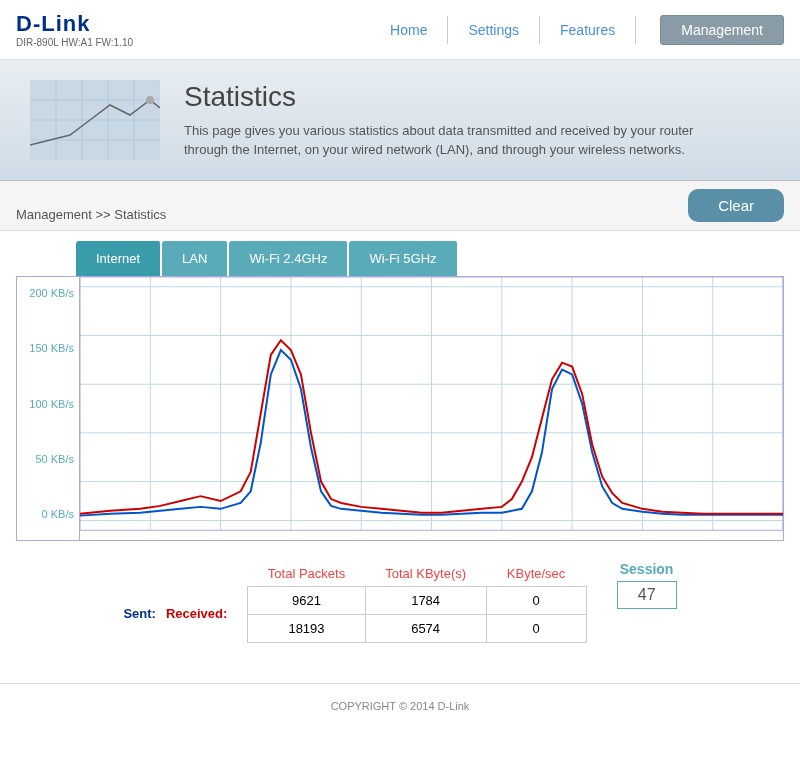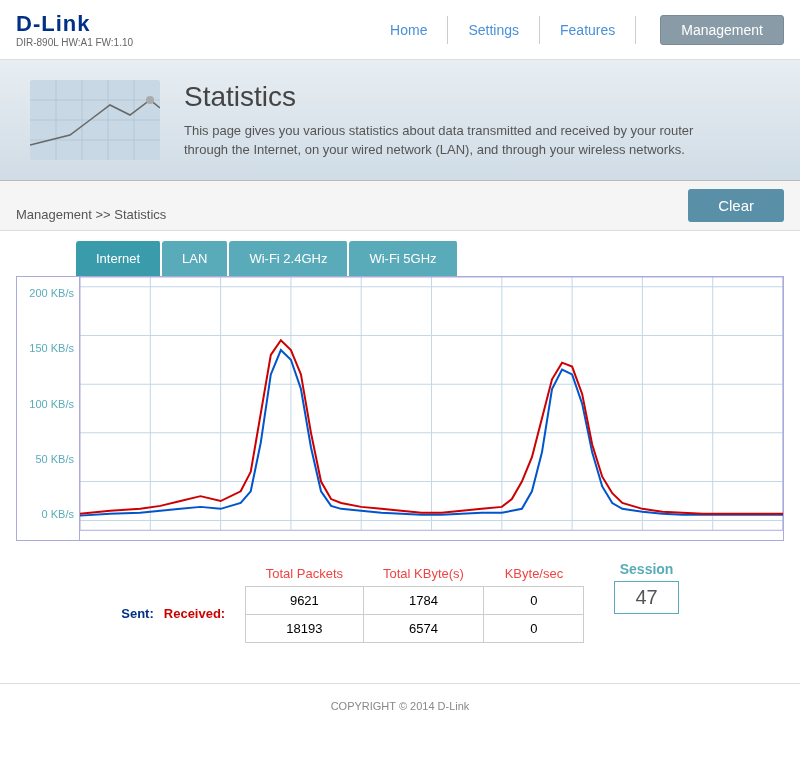--- a/index.html
+++ b/index.html
@@ -92,21 +92,21 @@
       font-size: 13px;
       color: #555;
     }
     .clear-btn {
       background: #5a8fa8;
       color: #fff;
       border: none;
       padding: 8px 30px;
       font-size: 15px;
       cursor: pointer;
-      border-radius: 3px;
+      border-radius: 10px;
     }
 
     
     .main-content {
       padding: 10px 16px 20px 16px;
       background: #fff;
     }
 
     
     .tabs {
@@ -192,21 +192,21 @@
       gap: 4px;
     }
     .session-label {
       color: #5aabba;
       font-size: 14px;
       font-weight: bold;
     }
     .session-value {
       border: 1px solid #5aabba;
       color: #555;
-      font-size: 20px;
+      font-size: 16px;
       padding: 4px 20px;
       text-align: right;
       min-width: 60px;
     }
 
     
     .footer {
       text-align: center;
       padding: 16px;
       font-size: 11px;

